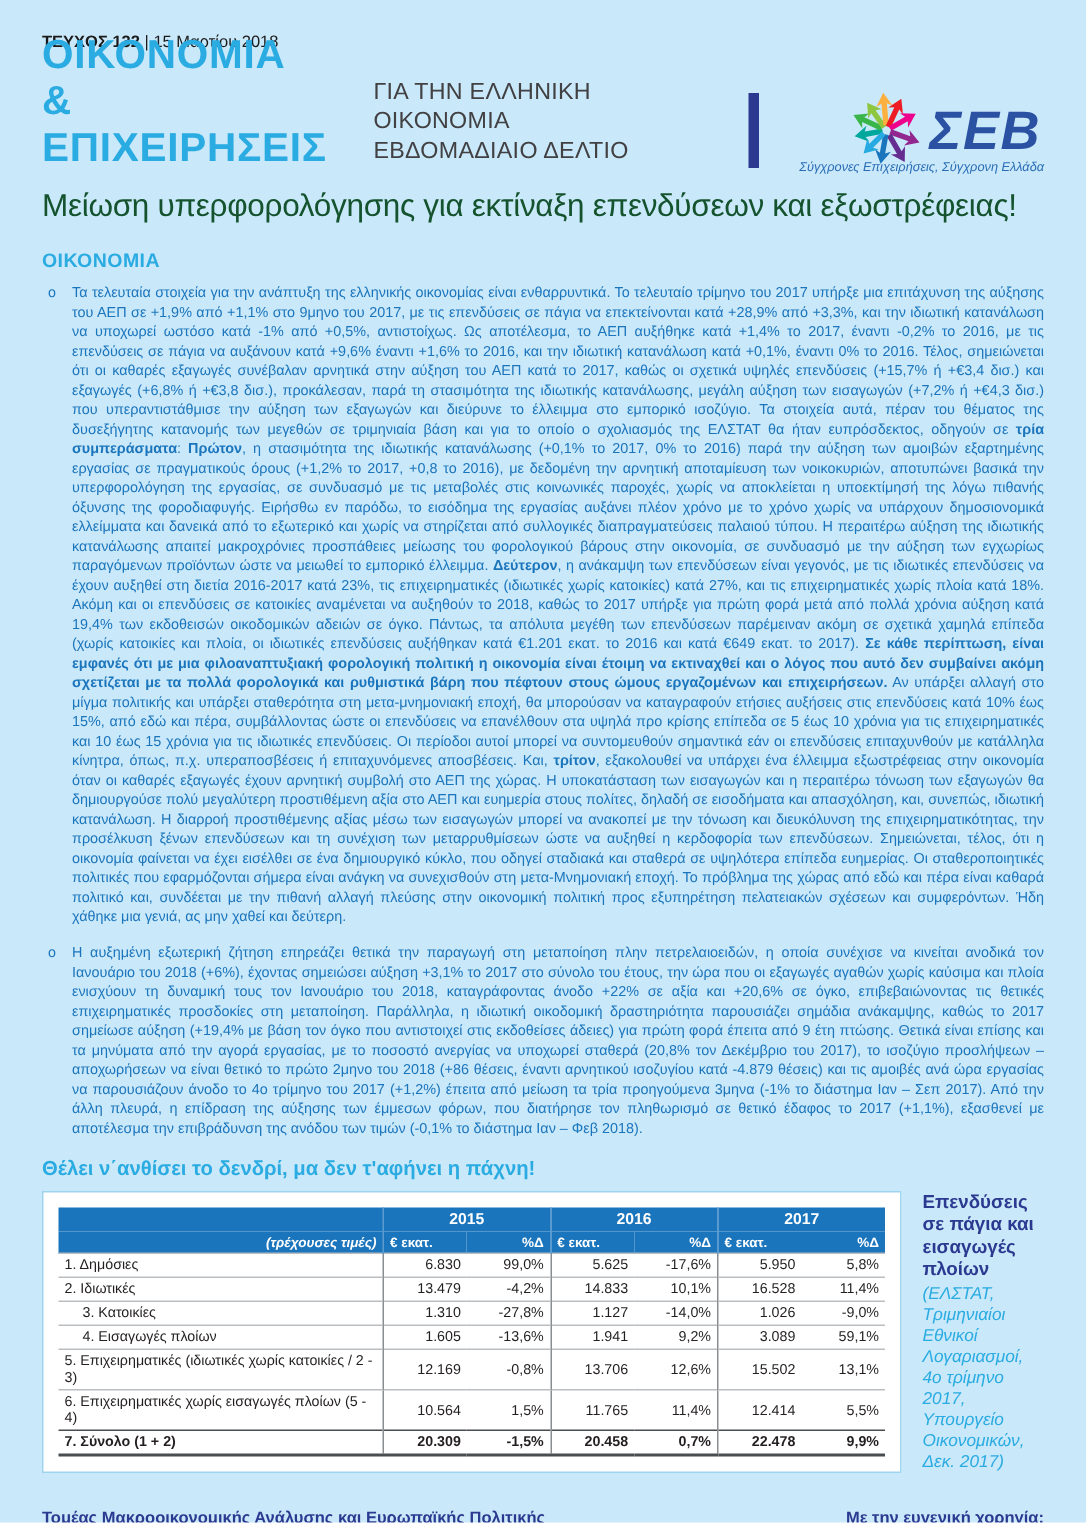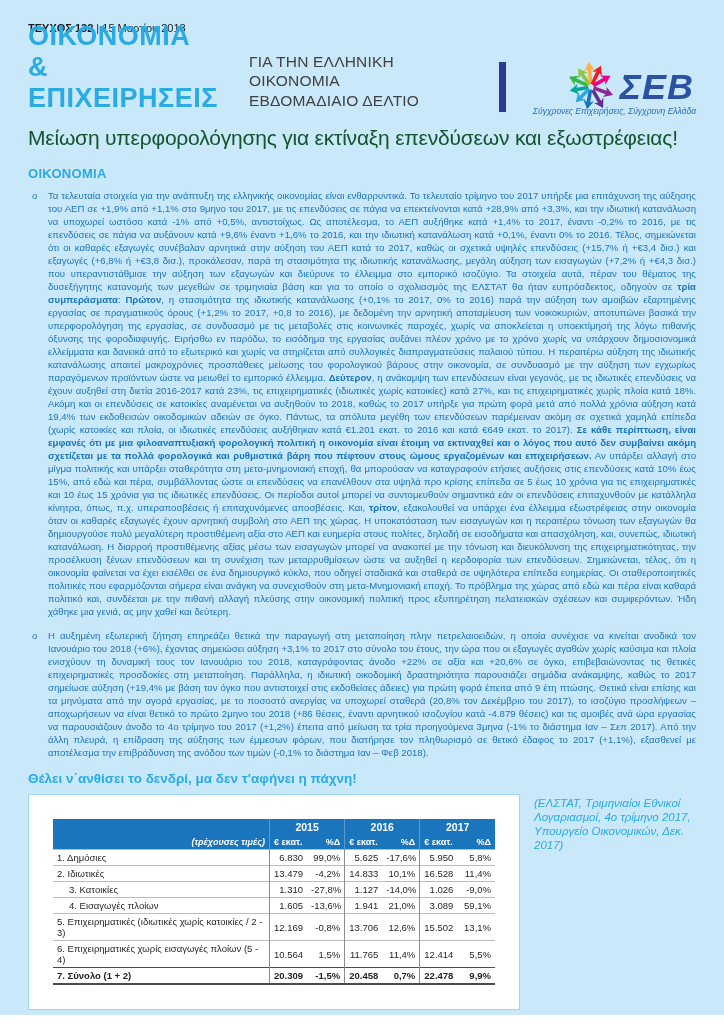--- a/index.html
+++ b/index.html
@@ -32,21 +32,21 @@
   .ov-head { margin-top:16px; color:#2aabe2; font-weight:bold; font-size:13px; letter-spacing:.3px; }
   .bullets { margin-top:8px; }
   .bullet { display:flex; margin-bottom:11px; }
   .b-marker { width:20px; color:#1b75bc; font-size:9.5px; line-height:13px; padding-left:4px; box-sizing:border-box; }
   .b-text { flex:1; color:#1b75bc; font-size:9.6px; line-height:13px; text-align:justify; }
   .b-text b { font-weight:bold; }
 
   
   .chart-title { margin-top:12px; color:#2aabe2; font-weight:bold; font-size:13.5px; }
   .main-row { display:flex; margin-top:8px; align-items:flex-start; }
-  .table-panel { background:#ffffff; border:1px solid #9fd3ee; padding:24px; width:492px; box-sizing:border-box; }
+  .table-panel { background:#ffffff; border:1px solid #9fd3ee; padding:10px; width:573px; box-sizing:border-box; }
   table.inv { border-collapse:collapse; width:100%; font-size:9.5px; color:#231f20; table-layout:fixed; }
   table.inv th, table.inv td { padding:2px 4px; }
   thead th { background:#1b75bc; color:#ffffff; font-weight:bold; }
   th.year { font-size:10.5px; text-align:center; border-left:1px solid #5b9bd0; }
   th.corner { width:208px; }
   th.sub-lbl { font-weight:bold; font-style:italic; text-align:right; font-size:9px; }
   th.u { text-align:left; font-size:9px; border-left:1px solid #5b9bd0; width:52px; }
   th.d { text-align:right; font-size:9px; width:44px; }
   tbody td { border-top:1px solid #b9bdc1; }
   td.lbl { text-align:left; }
@@ -192,21 +192,21 @@
                 <td class="num gs">1.127</td>
                 <td class="num">-14,0%</td>
                 <td class="num gs">1.026</td>
                 <td class="num">-9,0%</td>
               </tr>
               <tr>
                 <td class="lbl indent">4. Εισαγωγές πλοίων</td>
                 <td class="num gs">1.605</td>
                 <td class="num">-13,6%</td>
                 <td class="num gs">1.941</td>
-                <td class="num">21,0%</td>
+                <td class="num">9,2%</td>
                 <td class="num gs">3.089</td>
                 <td class="num">59,1%</td>
               </tr>
               <tr>
                 <td class="lbl">5. Επιχειρηματικές (ιδιωτικές χωρίς κατοικίες / 2 - 3)</td>
                 <td class="num gs">12.169</td>
                 <td class="num">-0,8%</td>
                 <td class="num gs">13.706</td>
                 <td class="num">12,6%</td>
                 <td class="num gs">15.502</td>
@@ -227,20 +227,21 @@
                 <td class="num">-1,5%</td>
                 <td class="num gs">20.458</td>
                 <td class="num">0,7%</td>
                 <td class="num gs">22.478</td>
                 <td class="num">9,9%</td>
               </tr>
             </tbody>
         </table>
       </div>
       <div class="sidebar">
+        <div class="sb-title">Επενδύσεις σε πάγια και εισαγωγές πλοίων</div>
         <div class="sb-src">(ΕΛΣΤΑΤ, Τριμηνιαίοι Εθνικοί Λογαριασμοί, 4ο τρίμηνο 2017, Υπουργείο Οικονομικών, Δεκ. 2017)</div>
       </div>
     </div>
 
     <div class="footer">
       <div class="f-head">
         <div class="f-title">Τομέας Μακροοικονομικής Ανάλυσης και Ευρωπαϊκής Πολιτικής</div>
         <div class="f-sponsor-label">Με την ευγενική χορηγία:</div>
       </div>
 

